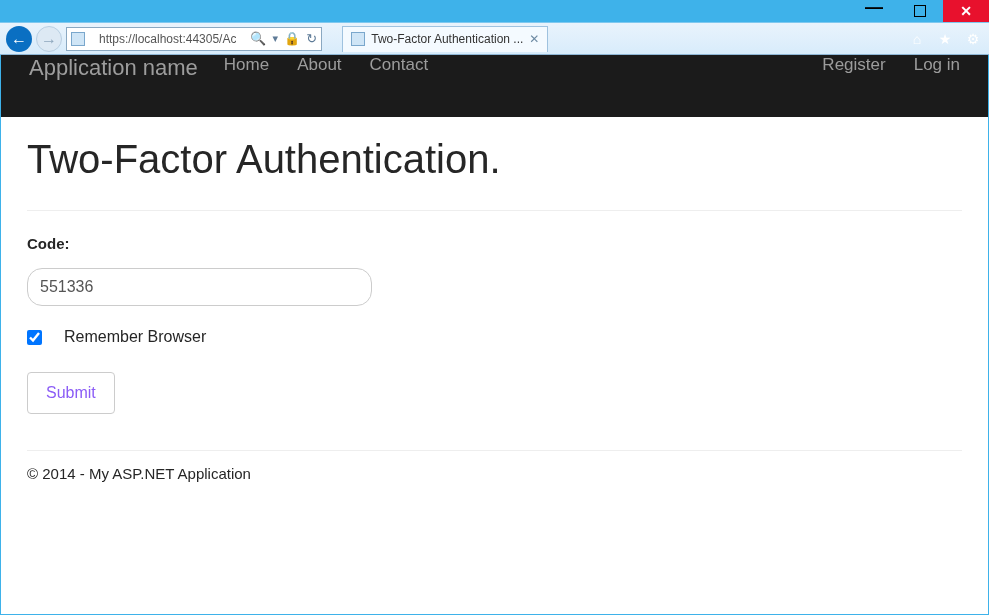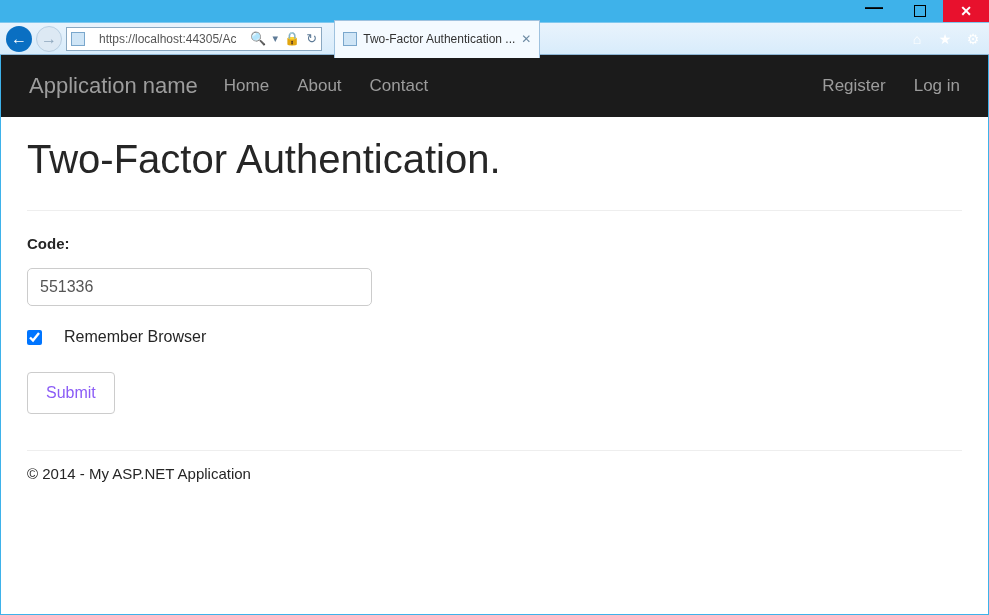--- a/index.html
+++ b/index.html
@@ -43,56 +43,56 @@
     .addr {
       flex: 0 0 240px;
       height:24px; background:#fff; border:1px solid #8aa8c1;
       display:flex; align-items:center; gap:14px; padding:0 4px;
       font-size:12px; color:#555;
     }
     .addr .page-ico { width:14px;height:14px; background:#cfe5f6; border:1px solid #7aa7cc;}
     .addr .url-trunc { white-space:nowrap; overflow:hidden; }
     .addr-btns { display:flex; align-items:center; gap:6px; color:#5e7b97; font-size:13px; margin-left:auto;}
     .tab {
-      height:38px; border:1px solid #9fc2df; border-bottom:none;
+      height:26px; border:1px solid #9fc2df; border-bottom:none;
       background:#f4faff; display:flex; align-items:center;
       padding:0 8px; gap:6px; font-size:12px; color:#333;
-      margin-left:8px;
+      margin-left:16px;
     }
     .tab .page-ico { width:14px;height:14px; background:#cfe5f6; border:1px solid #7aa7cc;}
     .tab .x { color:#6d8aa3; cursor:default; }
     .spacer { flex:1; }
     .ie-right-icons { display:flex; gap:12px; margin-right:2px; color:#fff; }
     .ie-right-icons span { width:16px; height:16px; display:flex; align-items:center; justify-content:center; font-size:14px;}
     
     .viewport {
       border:1px solid #3eb2ea;
       border-top:none;
       width:989px;
       height:560px;
     }
     
     .navbar {
       background:#1b1b1b;
       height:62px;
-      display:flex; align-items:center;
+      display:flex; align-items:flex-start;
       padding:0 28px;
     }
     .brand { color:#9d9d9d; font-size:22px; margin-right:26px; }
     .navlink { color:#9c9c9c; font-size:17px; margin-right:28px; text-decoration:none; }
     .navbar .right { margin-left:auto; display:flex; }
     .page {
       padding: 14px 26px 18px 26px;
     }
     h1 { font-size:40px; font-weight:400; color:#262626; margin-top:6px; }
     h3 { font-size:22px; font-weight:400; color:#262626; margin-top:10px; }
     hr { border:none; border-top:1px solid #eeeeee; margin:28px 0 24px 0; }
     .lbl { font-size:15px; font-weight:bold; color:#262626; margin-bottom:16px; display:block;}
     .code-input {
-      width:345px; height:38px; border:1px solid #cccccc; border-radius:5px;
+      width:345px; height:38px; border:1px solid #cccccc; border-radius:15px;
       padding:4px 12px; font-size:16px; color:#555;
     }
     .check-row { display:flex; align-items:center; gap:22px; margin-top:22px; font-size:16px; color:#262626;}
     .check-row input { width:15px; height:15px; }
     .submit-btn {
       margin-top:26px; height:42px; padding:0 18px;
       border:1px solid #cccccc; border-radius:4px; background:#fff;
       font-size:16px; color:#8b5cf6; cursor:pointer;
     }
     hr.low { margin:36px 0 14px 0; }

